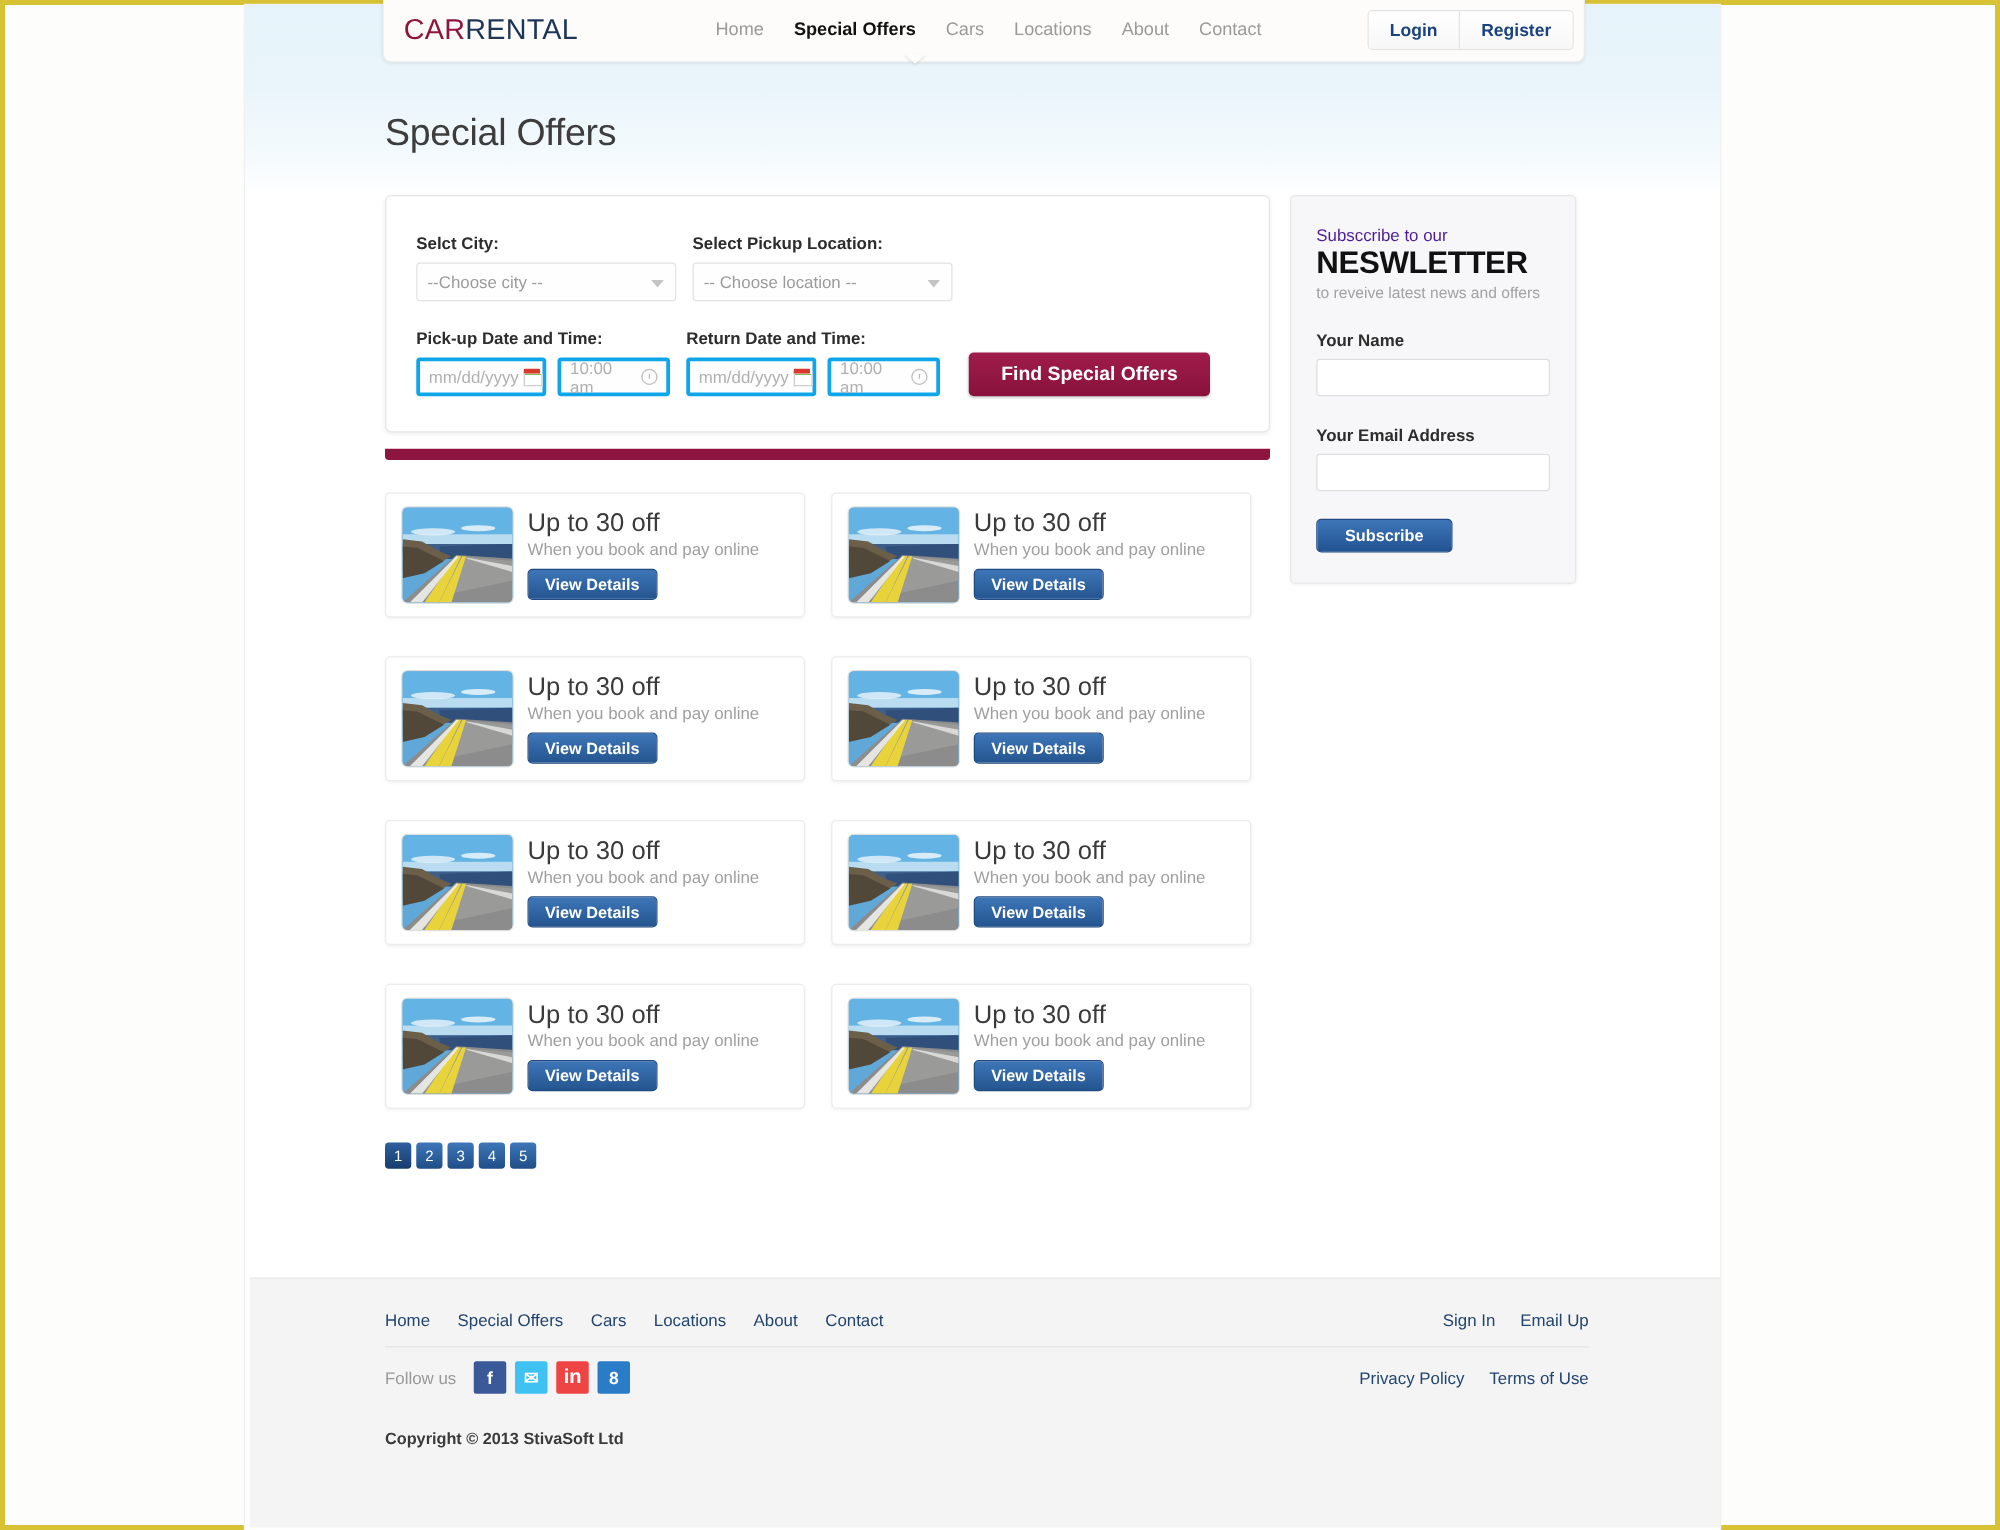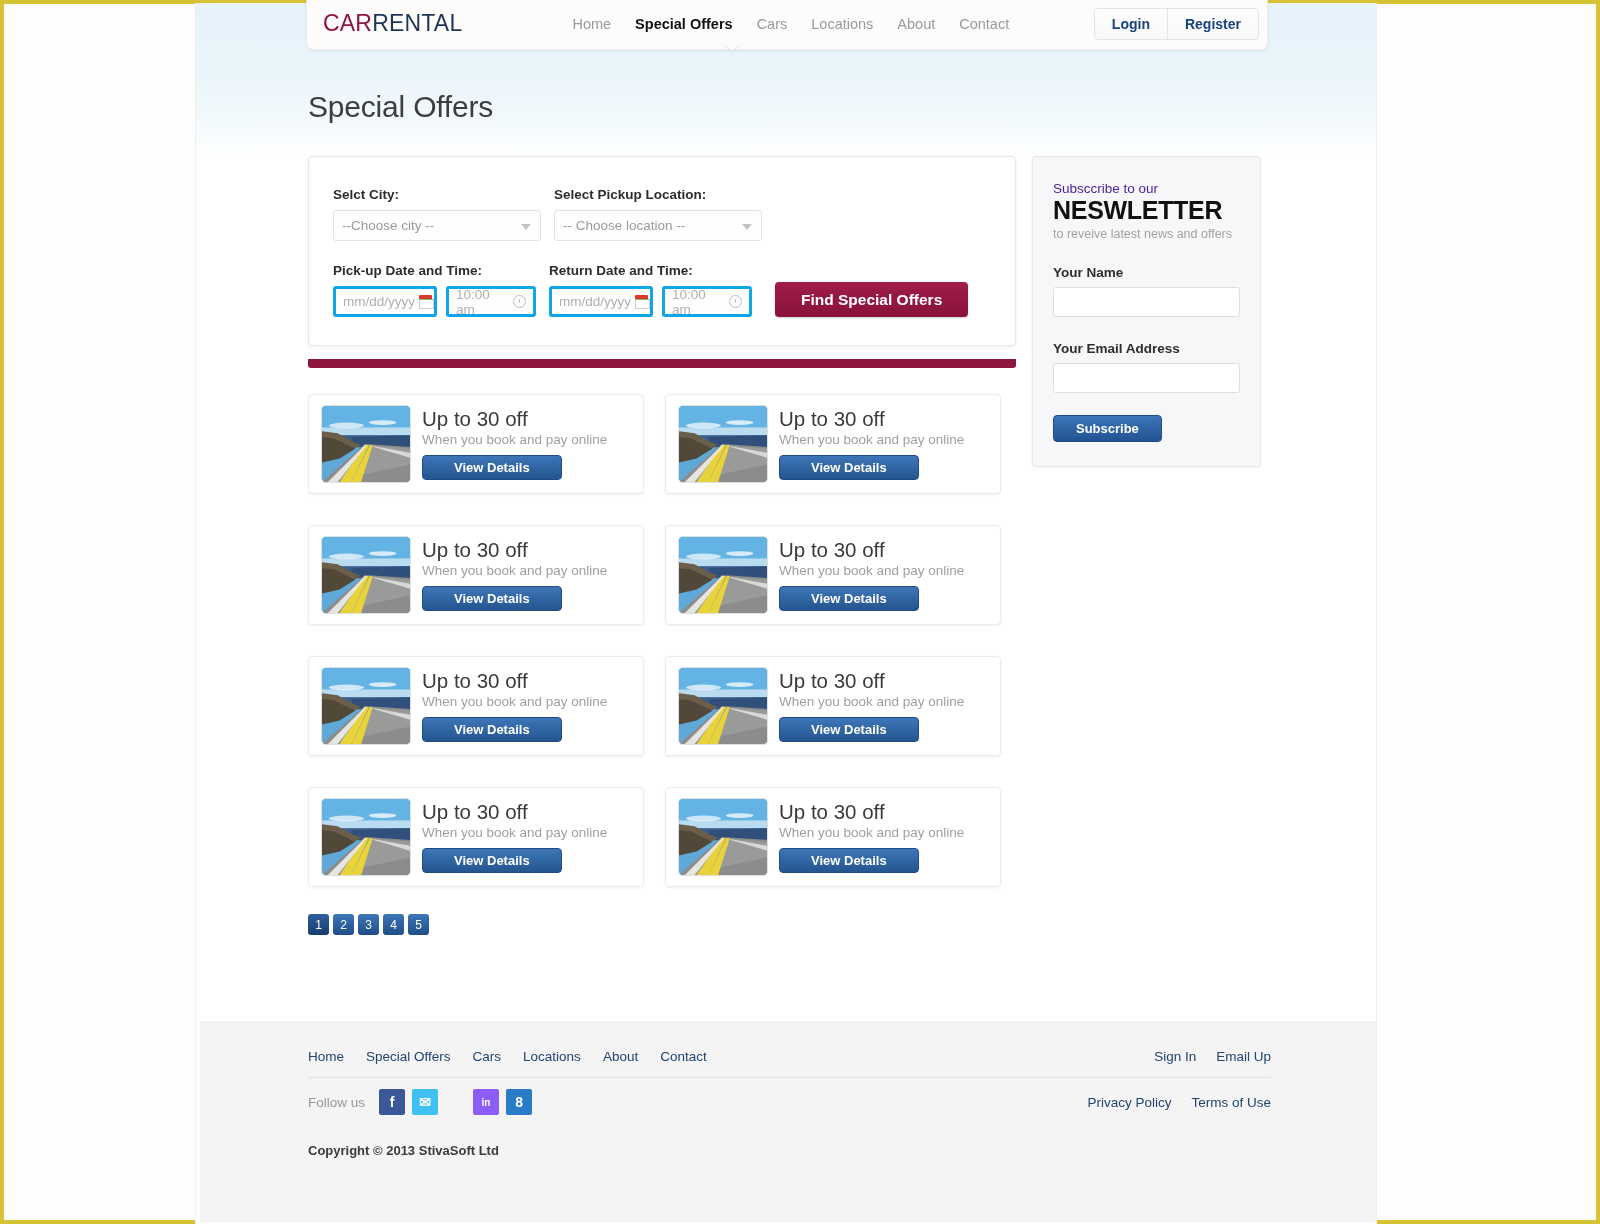--- a/index.html
+++ b/index.html
@@ -226,21 +226,21 @@
     border: 1px solid #e0e0e0;
     margin-right: 11px;
     position: relative;
     background: #5fa8d8;
   }
   .thumb svg { display: block; width: 100%; height: 100%; }
   .offer-body { flex: 1; min-width: 0; }
   .offer-title { font-size: 20.5px; color: #3a3a3a; line-height: 1.1; }
   .offer-sub { font-size: 13.5px; color: #9f9f9f; margin-top: 2px; }
   .view-btn {
-    margin-top: 8px; height: 25px; padding: 0 31px;
+    margin-top: 8px; height: 25px; padding: 0 13px;
     background: linear-gradient(180deg,#3d76b8 0%,#24558f 100%);
     border: 1px solid #1f4a84; border-radius: 4px;
     color: #ffffff; font-size: 13px; font-weight: bold;
     font-family: "Liberation Sans", sans-serif; cursor: pointer;
   }
 
   
   #pagination {
     position: absolute; left: 112px; top: 760px;
     display: flex; gap: 4px;
@@ -276,21 +276,21 @@
   }
   #follow-label { font-size: 13.5px; color: #999999; margin-right: 14px; }
   .social {
     width: 26px; height: 26px; margin-right: 7px;
     border-radius: 2px;
     display: flex; align-items: center; justify-content: center;
     color: #ffffff; font-weight: bold; font-size: 14px; cursor: pointer;
   }
   .s-fb { background: #3b5998; }
   .s-tw { background: #3fc1f2; }
-  .s-in { background: #8b5cf6; font-size: 10px; margin-left: 28px; }
+  .s-in { background: #ef4444; font-size: 16px; }
   .s-gp { background: #2a7cc7; }
   #footer-copy {
     position: absolute; left: 108px; top: 120px;
     font-size: 13px; font-weight: bold; color: #3a3a3a;
   }
   .spacer { flex: 1; }
 </style>
 </head>
 <body>
 

